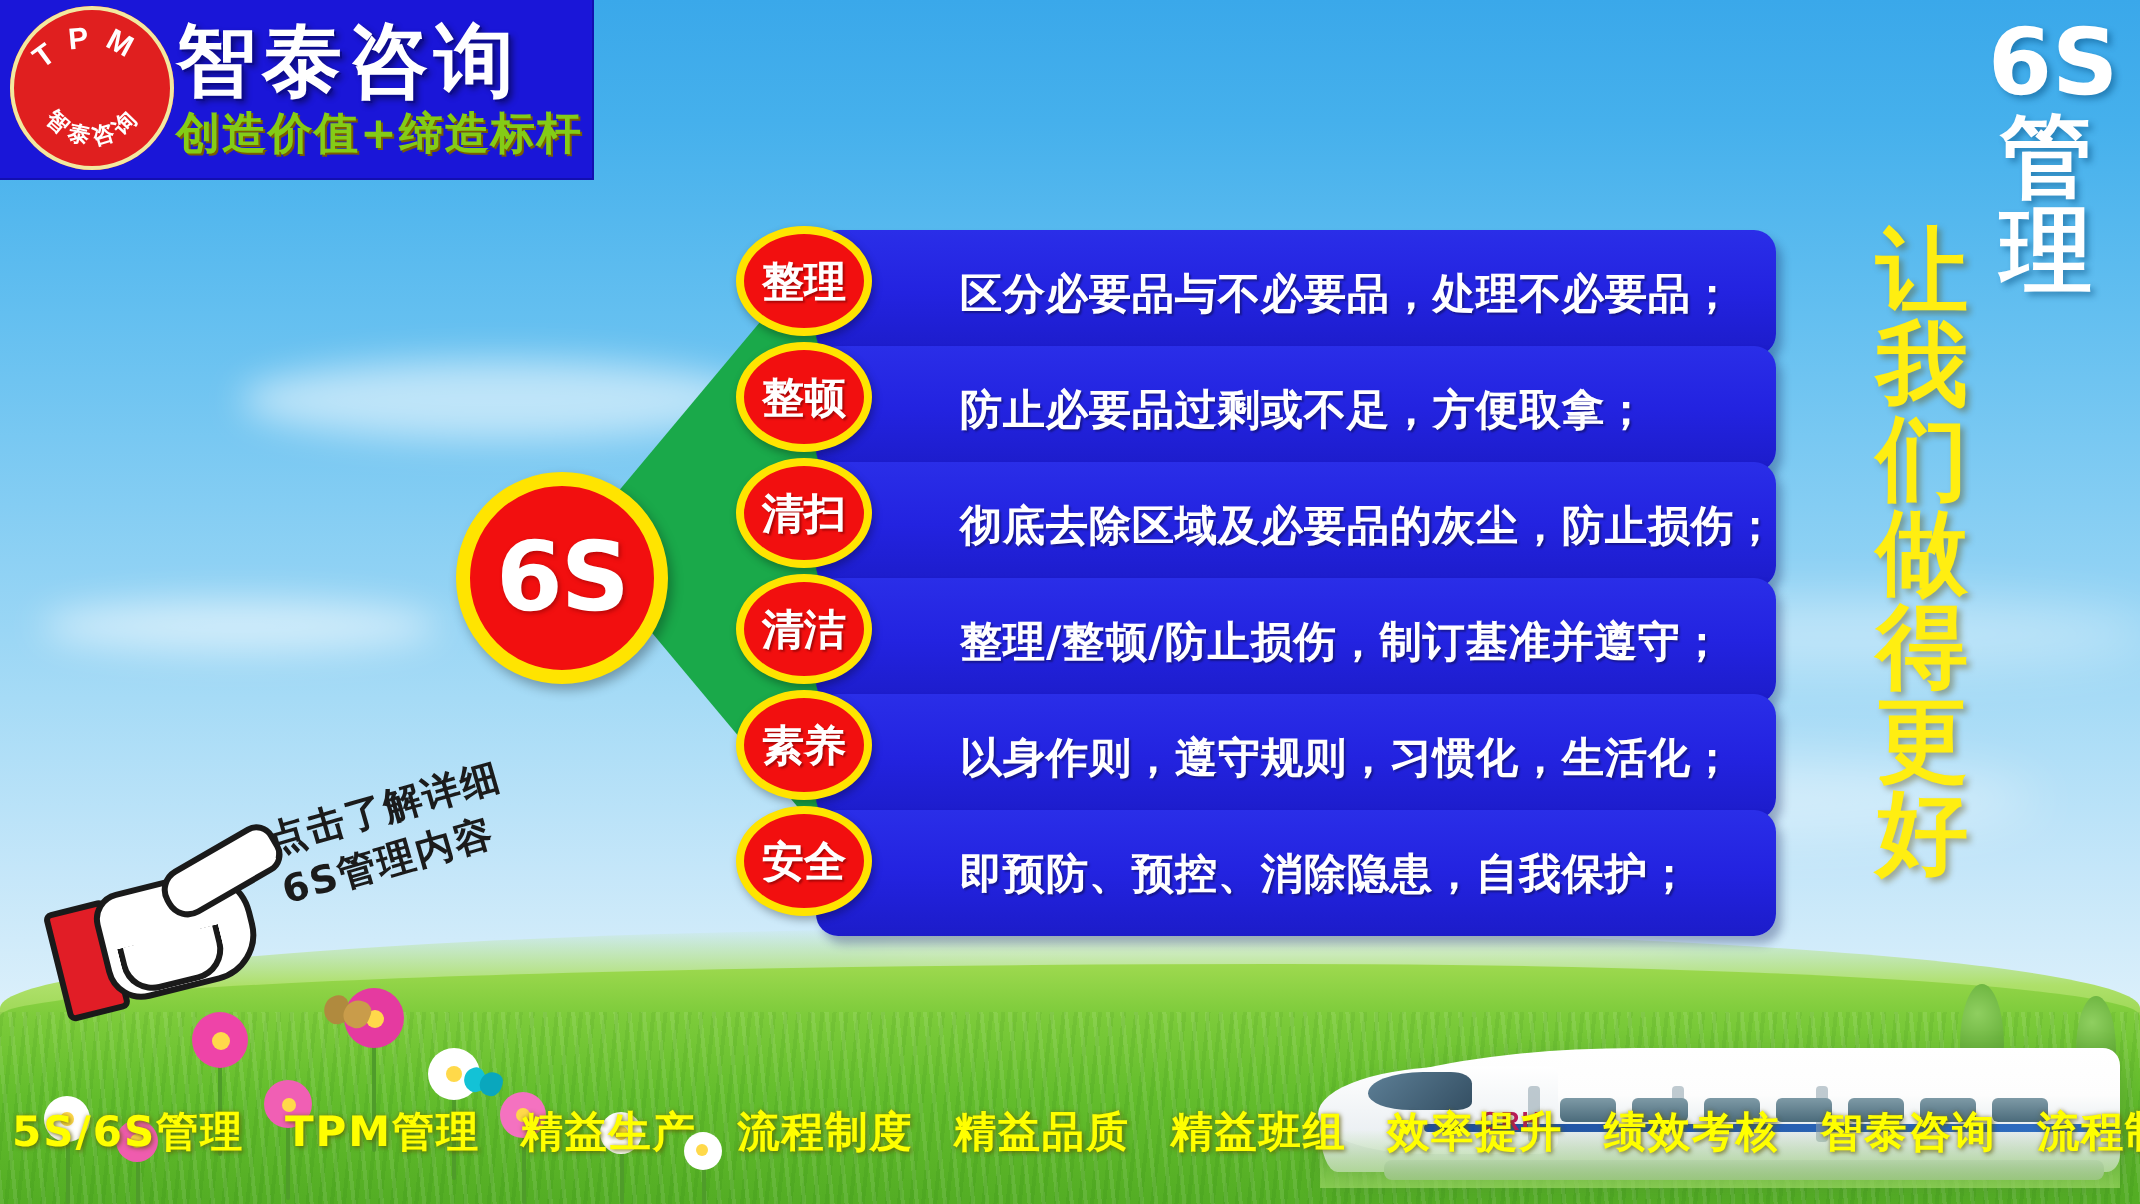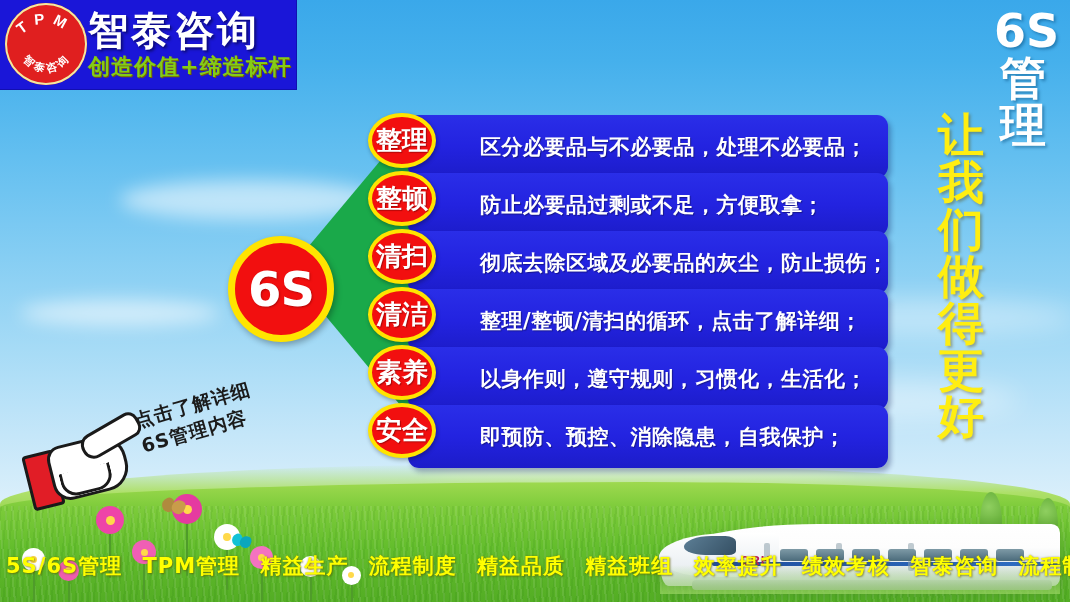--- a/index.html
+++ b/index.html
@@ -222,21 +222,21 @@
     border-radius:50%;
     background:#f20f0f;
     border:4px solid #ffe400;
     box-sizing:border-box;
     display:flex;align-items:center;justify-content:center;
     box-shadow:1px 2px 4px rgba(0,0,0,.30);
     z-index:2;
   }
   .row .tag span{
     font-family:"DejaVu Sans","Liberation Sans",sans-serif;
-    font-size:26px;font-weight:bold;color:#ffffff;
+    font-size:21px;font-weight:bold;color:#ffffff;
     letter-spacing:0px;
     text-shadow:1px 1px 1px rgba(110,0,0,.55);
   }
 
   
   .vcol{
     position:absolute;
     font-family:"DejaVu Sans","Liberation Sans",sans-serif;
     font-weight:bold;text-align:center;line-height:1.02;
   }
@@ -442,21 +442,21 @@
     <div class="bar">
       <div class="txt">彻底去除区域及必要品的灰尘，防止损伤；</div>
     </div>
     <div class="tag">
       <span>清扫</span>
     </div>
   </div>
 
   <div class="row" style="top:287px;">
     <div class="bar">
-      <div class="txt">整理/整顿/清扫的循环，点击了解详细；</div>
+      <div class="txt">整理/整顿/防止损伤，制订基准并遵守；</div>
     </div>
     <div class="tag">
       <span>清洁</span>
     </div>
   </div>
 
   <div class="row" style="top:345px;">
     <div class="bar">
       <div class="txt">以身作则，遵守规则，习惯化，生活化；</div>
     </div>

